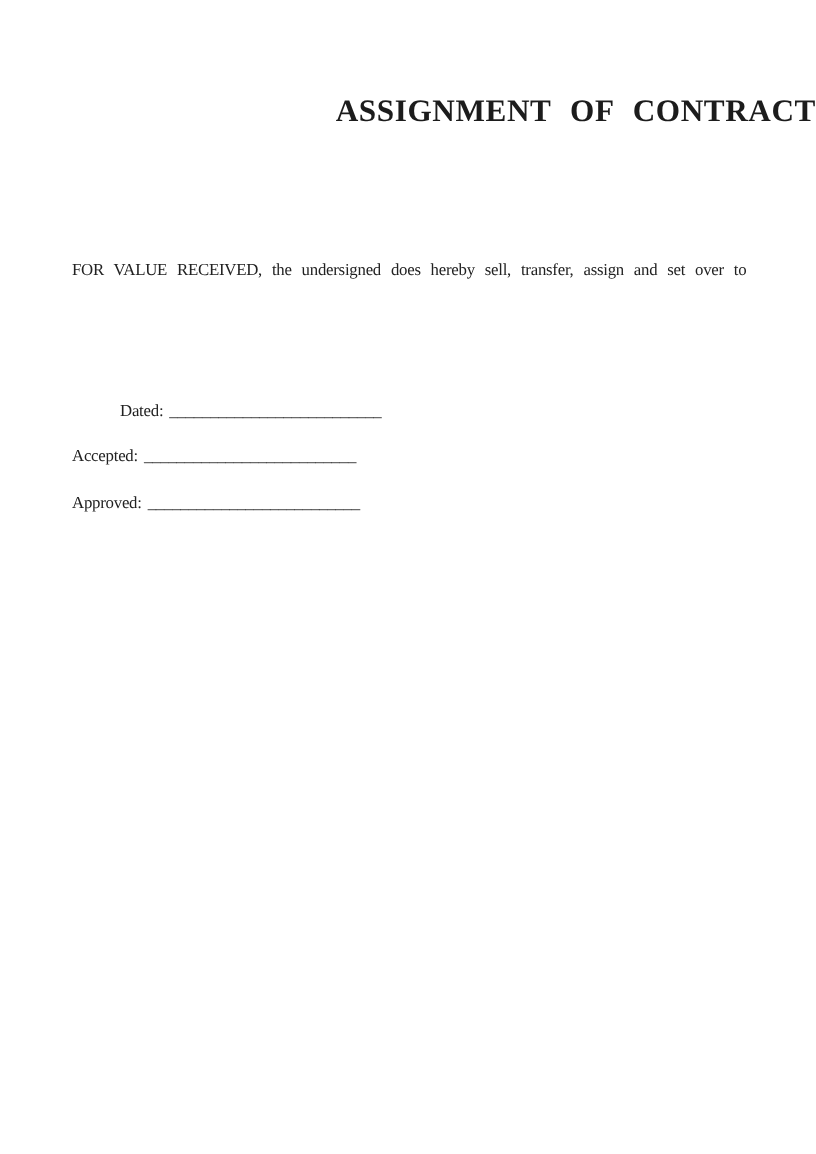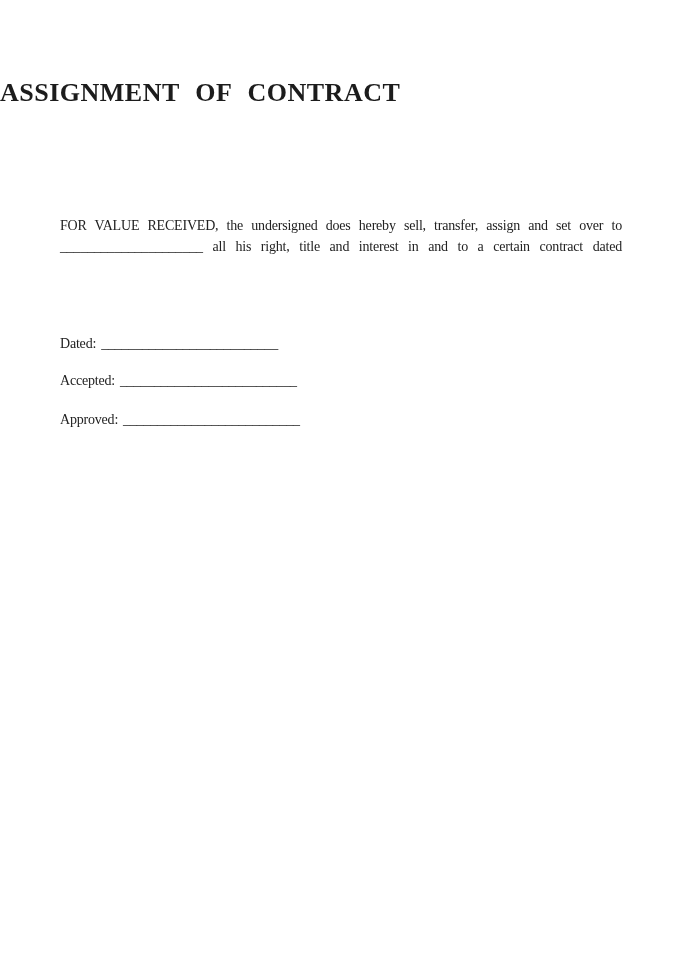--- a/index.html
+++ b/index.html
@@ -11,21 +11,21 @@
     background: #ffffff;
     overflow: hidden;
     font-family: "Liberation Serif", "DejaVu Serif", serif;
     color: #1f1f1f;
   }
   .title {
     position: absolute;
     top: 78px;
     left: 0;
     width: 680px;
-    text-align: left;
+    text-align: right;
     font-size: 26px;
     font-weight: bold;
     letter-spacing: 0.5px;
     word-spacing: 9px;
     line-height: 30px;
     color: #1c1c1c;
   }
   .para {
     position: absolute;
     left: 60px;
@@ -44,35 +44,34 @@
   }
   .sig-row {
     position: absolute;
     left: 60px;
     font-size: 14px;
     letter-spacing: -0.2px;
     line-height: 20px;
     white-space: nowrap;
     color: #222222;
   }
-  .sig-dated    { top: 334px; }
+  .sig-dated    { top: 334px; margin-left: 40px; }
   .sig-accepted { top: 371px; }
   .sig-approved { top: 410px; }
   .sig-blank { margin-left: 5px; }
 </style>
 </head>
 <body>
 
 <div class="page">
 
   <h1 class="title">ASSIGNMENT OF CONTRACT</h1>
 
   <div class="para para1">
     <div class="jline">FOR VALUE RECEIVED, the undersigned does hereby sell, transfer, assign and set over to</div>
-    <div class="jline">_____________________ all his right, title and interest in and to a certain contract dated</div>
   </div>
 
 
   <div class="sig-row sig-dated">
     <span>Dated:</span><span class="sig-blank">__________________________</span>
   </div>
 
   <div class="sig-row sig-accepted">
     <span>Accepted:</span><span class="sig-blank">__________________________</span>
   </div>

